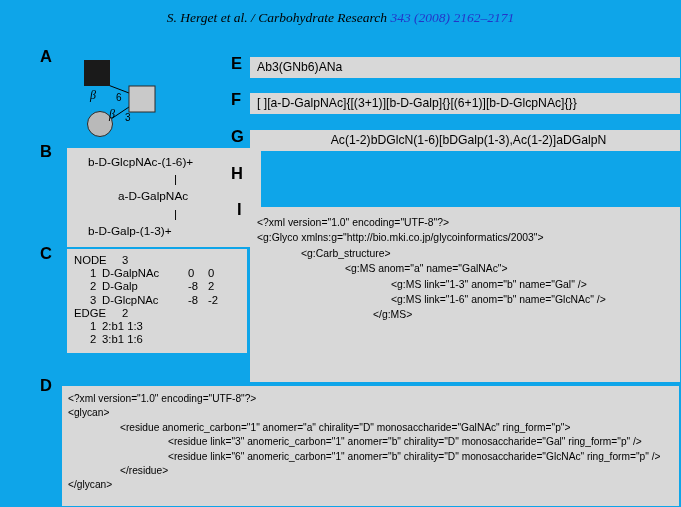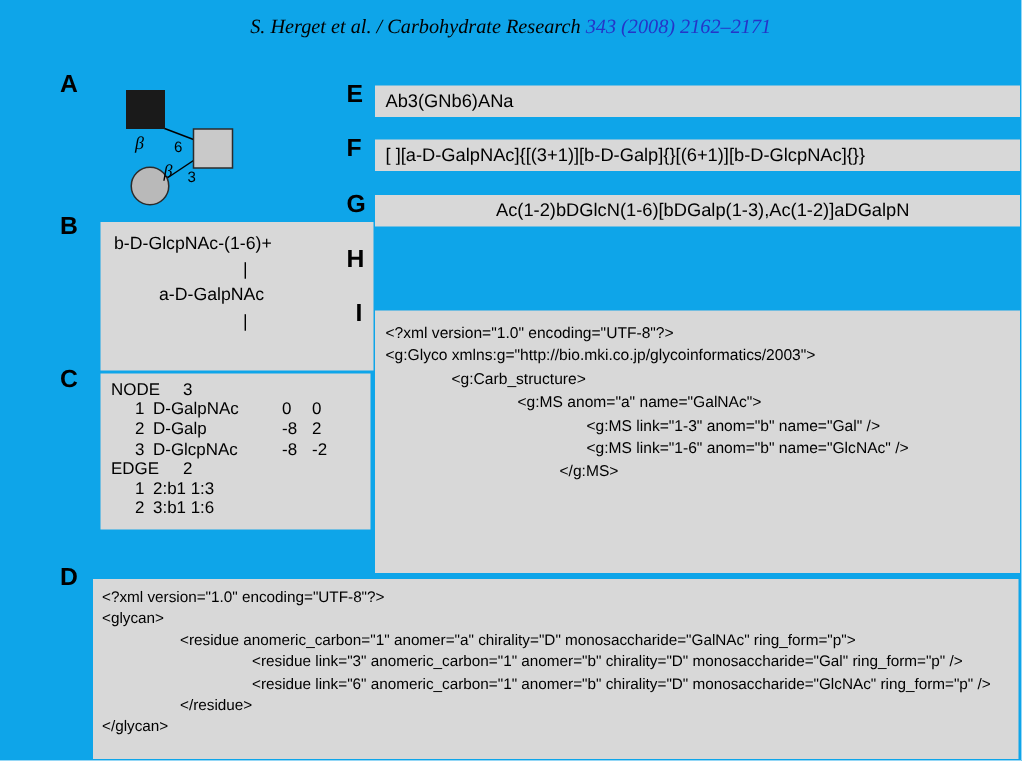--- a/index.html
+++ b/index.html
@@ -13,21 +13,21 @@
   .panel-label{position:absolute;font-weight:bold;font-size:16.5px;line-height:1;}
 
   .graybox{position:absolute;background:var(--box-bg,#d8d8d8);overflow:hidden;}
 
   .bar{height:21px;line-height:21px;padding-left:7px;font-size:12.2px;white-space:nowrap;}
   #bar-e{left:250px;top:57px;width:423px;}
   #bar-f{left:250px;top:93px;width:423px;}
   #bar-g{left:250px;top:130px;width:423px;text-align:center;}
   #bar-h{left:250px;top:167px;width:423px;margin-top:40px;}
 
-  #box-b{left:67px;top:148px;width:173px;height:93px;padding:6px 0 0 9px;
+  #box-b{left:67px;top:148px;width:173px;height:93px;padding:6px 0 0 21px;
          font-size:11.8px;line-height:17.2px;}
   .b-bar{padding-left:86px;}
   .b-center{padding-left:30px;}
 
   #box-c{left:67px;top:249px;width:173px;height:99px;padding:5px 0 0 7px;
          font-size:11.3px;line-height:13.2px;}
   .c-head{display:flex;}
   .c-kw{width:48px;}
   .c-row{display:flex;padding-left:16px;}
   .c-idx{width:12px;}
@@ -76,20 +76,21 @@
     <text class="greek" x="31" y="64">β</text>
     <text class="lnum" x="47" y="67">3</text>
   </svg>
 
   <div class="panel-label" style="left:40px;top:143px">B</div>
   <div class="graybox" id="box-b">
     <div>b-D-GlcpNAc-(1-6)+</div>
     <div class="b-bar">|</div>
     <div class="b-center">a-D-GalpNAc</div>
     <div class="b-bar">|</div>
+    <div>b-D-Galp-(1-3)+</div>
   </div>
 
   <div class="panel-label" style="left:40px;top:245px">C</div>
   <div class="graybox" id="box-c">
     <div class="c-head">
       <span class="c-kw">NODE</span>
       <span>3</span>
     </div>
     <div class="c-row">
       <span class="c-idx">1</span>

